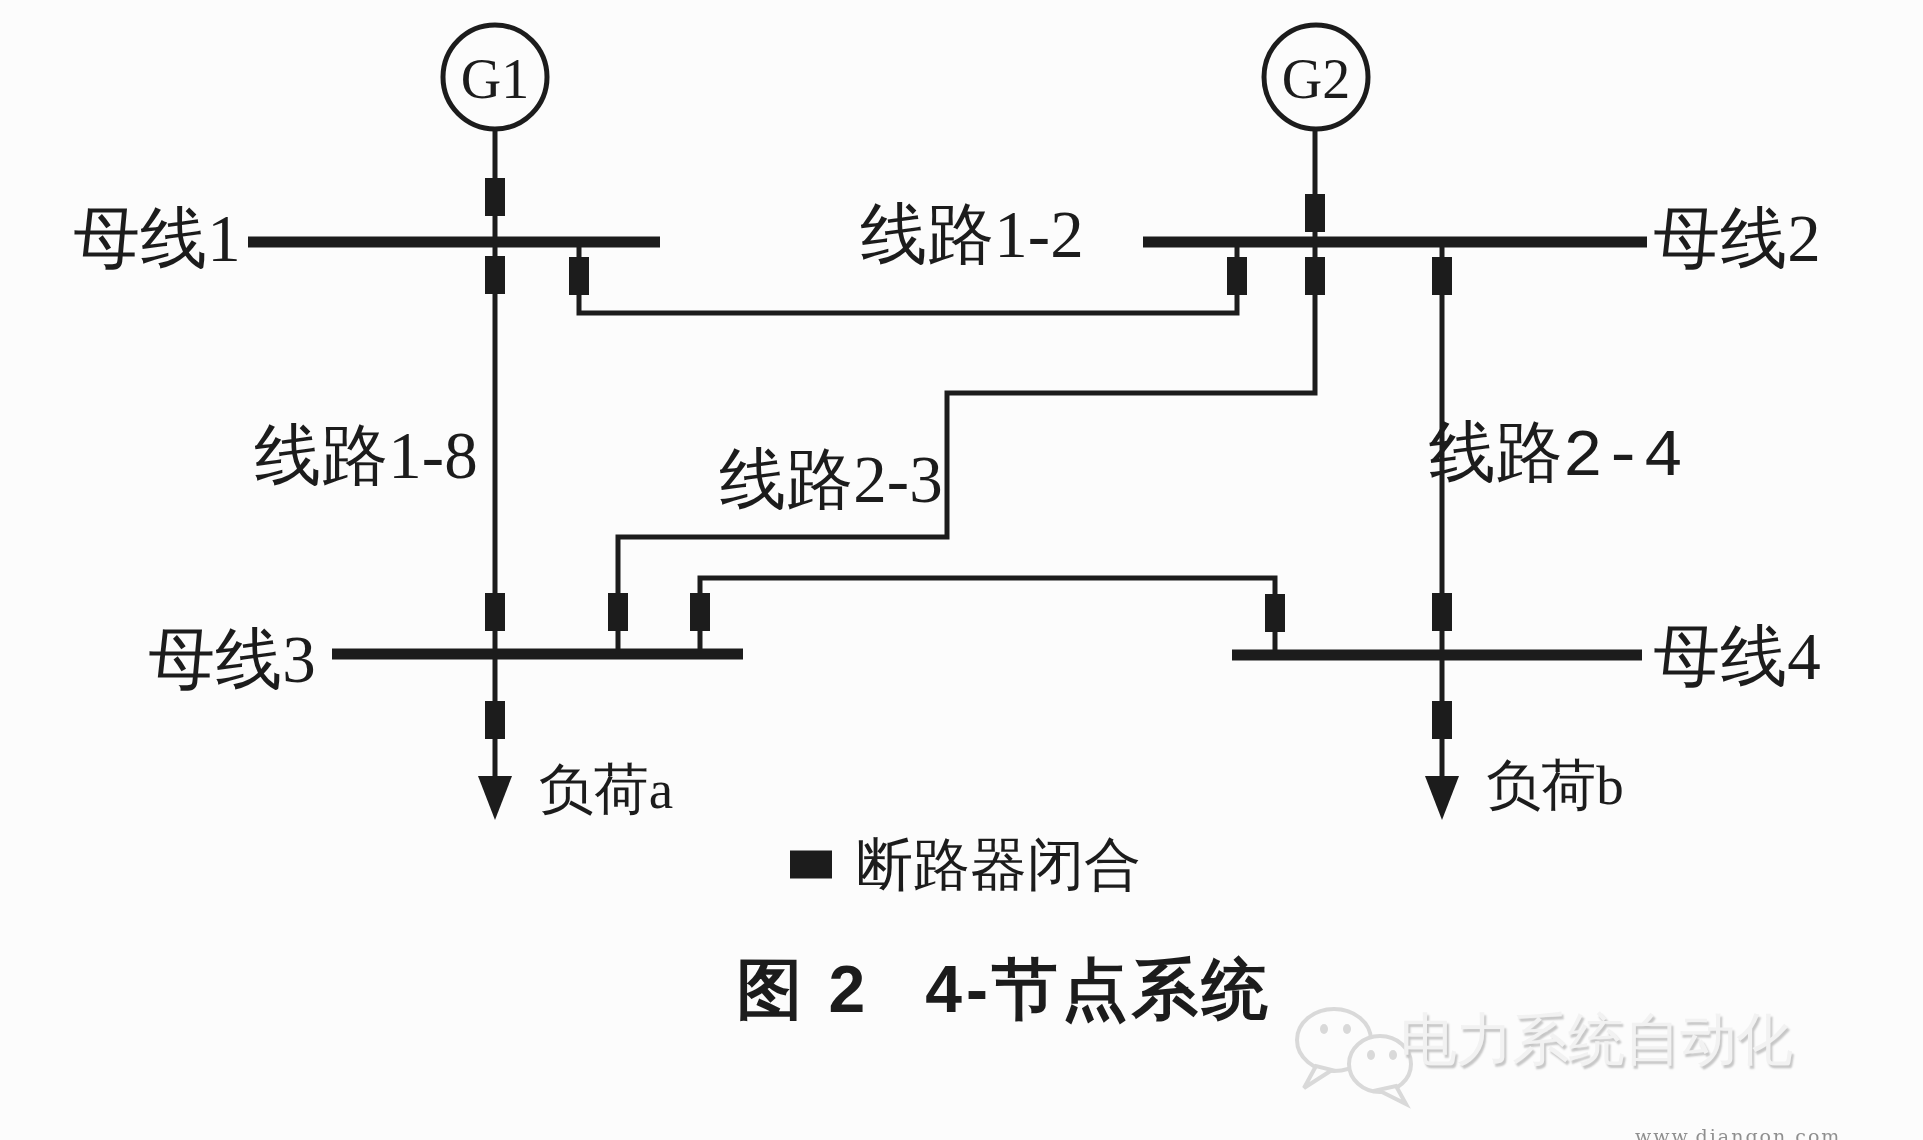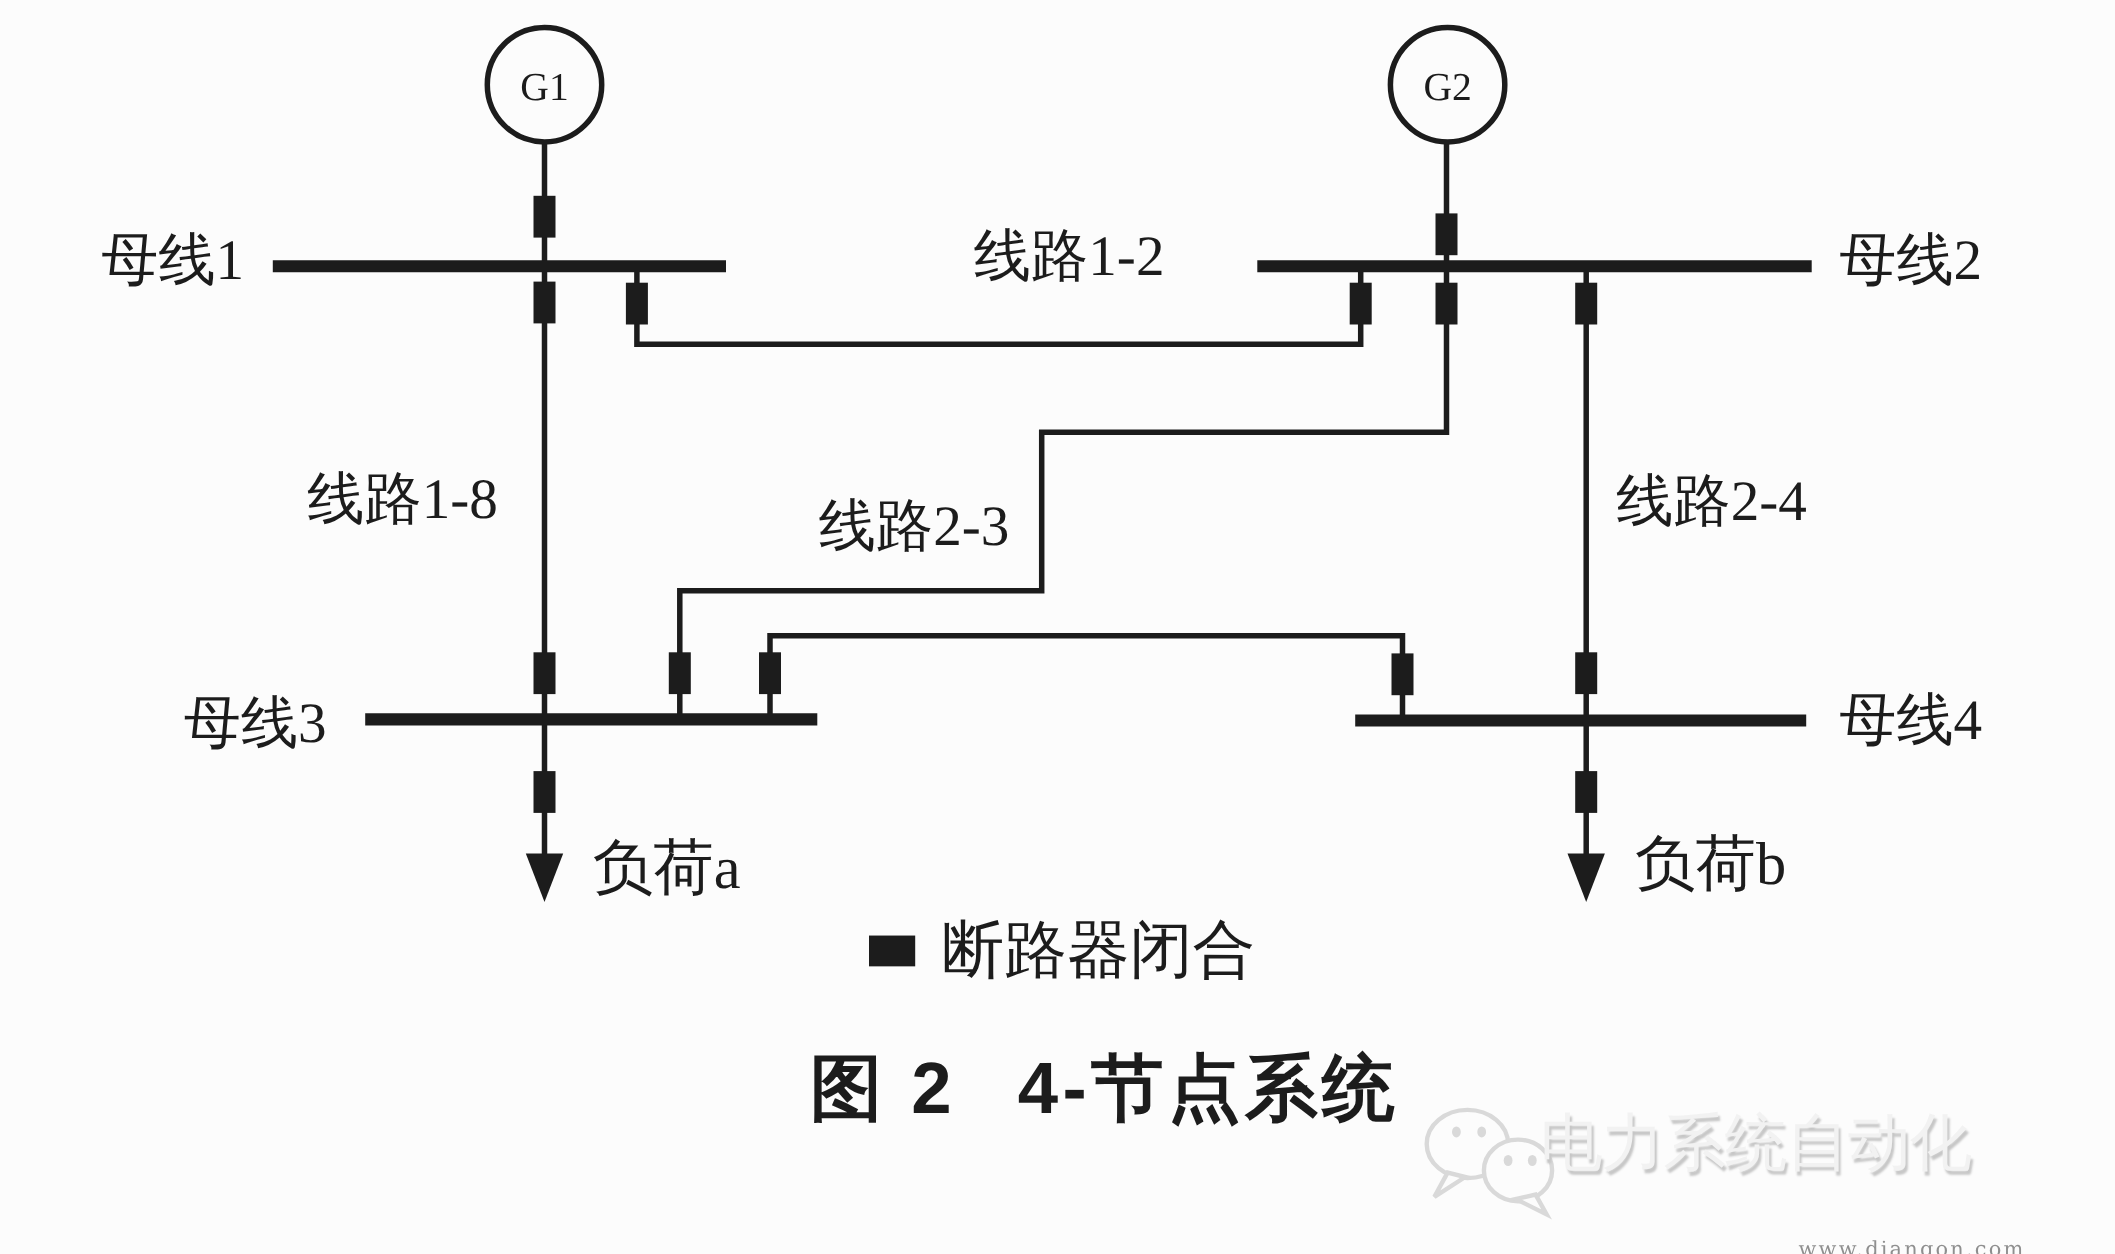--- a/index.html
+++ b/index.html
@@ -9,25 +9,25 @@
     background:#fcfcfc;
     overflow:hidden;
     font-family:"Liberation Serif","DejaVu Serif",serif;
     color:#1c1c1c;
   }
   #schematic{position:absolute;left:0;top:0;}
   .lbl{
     position:absolute;
     transform:translate(-50%,-50%);
     white-space:nowrap;
-    font-size:52px;
+    font-size:67px;
     color:#1c1c1c;
     line-height:1;
   }
-  .gen-lbl{font-size:36px;text-align:right;}
+  .gen-lbl{font-size:56px;text-align:right;}
   .load-lbl{font-size:55px;}
   .legend{
     position:absolute;
     left:770px;top:864px;
     transform:translateY(-50%);
     display:flex;align-items:center;gap:24px;
     white-space:nowrap;
     padding-left:20px;
   }
   .legend-swatch{
@@ -138,21 +138,21 @@
   <div class="lbl gen-lbl" style="left:1316px;top:79px;">G2</div>
 
   <div class="lbl" style="left:157px;top:238px;">母线1</div>
   <div class="lbl" style="left:1737px;top:238px;">母线2</div>
   <div class="lbl" style="left:232px;top:659px;">母线3</div>
   <div class="lbl" style="left:1737px;top:656px;text-align:center;">母线4</div>
 
   <div class="lbl" style="left:972px;top:234px;">线路1-2</div>
   <div class="lbl" style="left:366px;top:455px;">线路1-8</div>
   <div class="lbl" style="left:831px;top:479px;">线路2-3</div>
-  <div class="lbl" style="left:1556px;top:457px;">线路2-4</div>
+  <div class="lbl" style="left:1556px;top:457px;font-family:Liberation Mono, monospace;">线路2-4</div>
 
   <div class="lbl load-lbl" style="left:606px;top:789px;">负荷a</div>
   <div class="lbl load-lbl" style="left:1555px;top:785px;">负荷b</div>
 
   <div class="legend">
     <span class="legend-swatch"></span>
     <span class="legend-text">断路器闭合</span>
   </div>
 
   <div class="caption">

